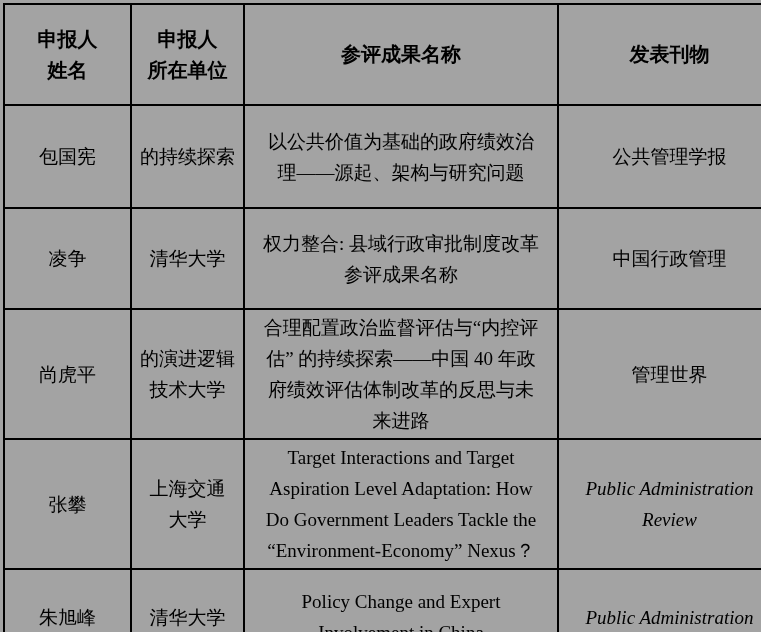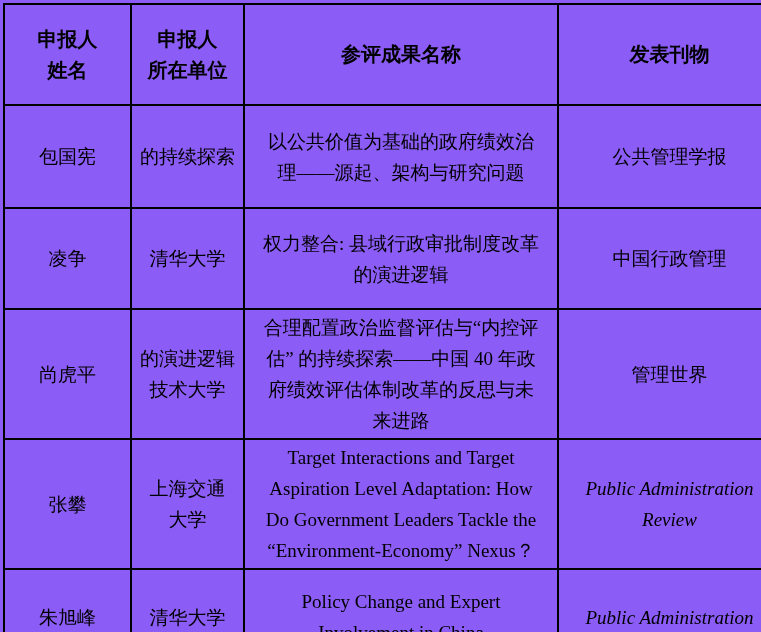--- a/index.html
+++ b/index.html
@@ -3,21 +3,21 @@
 <meta charset="utf-8">
 <style>
   html, body {
     margin: 0;
     padding: 0;
     background: #ffffff;
   }
   .page {
     width: 761px;
     height: 632px;
-    background: #8b5cf6;
+    background: #a3a3a3;
     box-sizing: border-box;
     padding: 3px;
     font-family: "Liberation Serif", "DejaVu Serif", serif;
     color: #000000;
   }
   table.results {
     border-collapse: collapse;
     table-layout: fixed;
     width: 755px;
     height: 624px;
@@ -70,21 +70,21 @@
         <td>包国宪</td>
         <td>的持续探索</td>
         <td>以公共价值为基础的政府绩效治
 理——源起、架构与研究问题</td>
         <td>公共管理学报</td>
       </tr>
       <tr class="row-1">
         <td>凌争</td>
         <td>清华大学</td>
         <td>权力整合: 县域行政审批制度改革
-的演进逻辑</td>
+参评成果名称</td>
         <td>中国行政管理</td>
       </tr>
       <tr class="row-2">
         <td>尚虎平</td>
         <td>的演进逻辑
 技术大学</td>
         <td>合理配置政治监督评估与“内控评
 估” 的持续探索——中国 40 年政
 府绩效评估体制改革的反思与未
 来进路</td>

